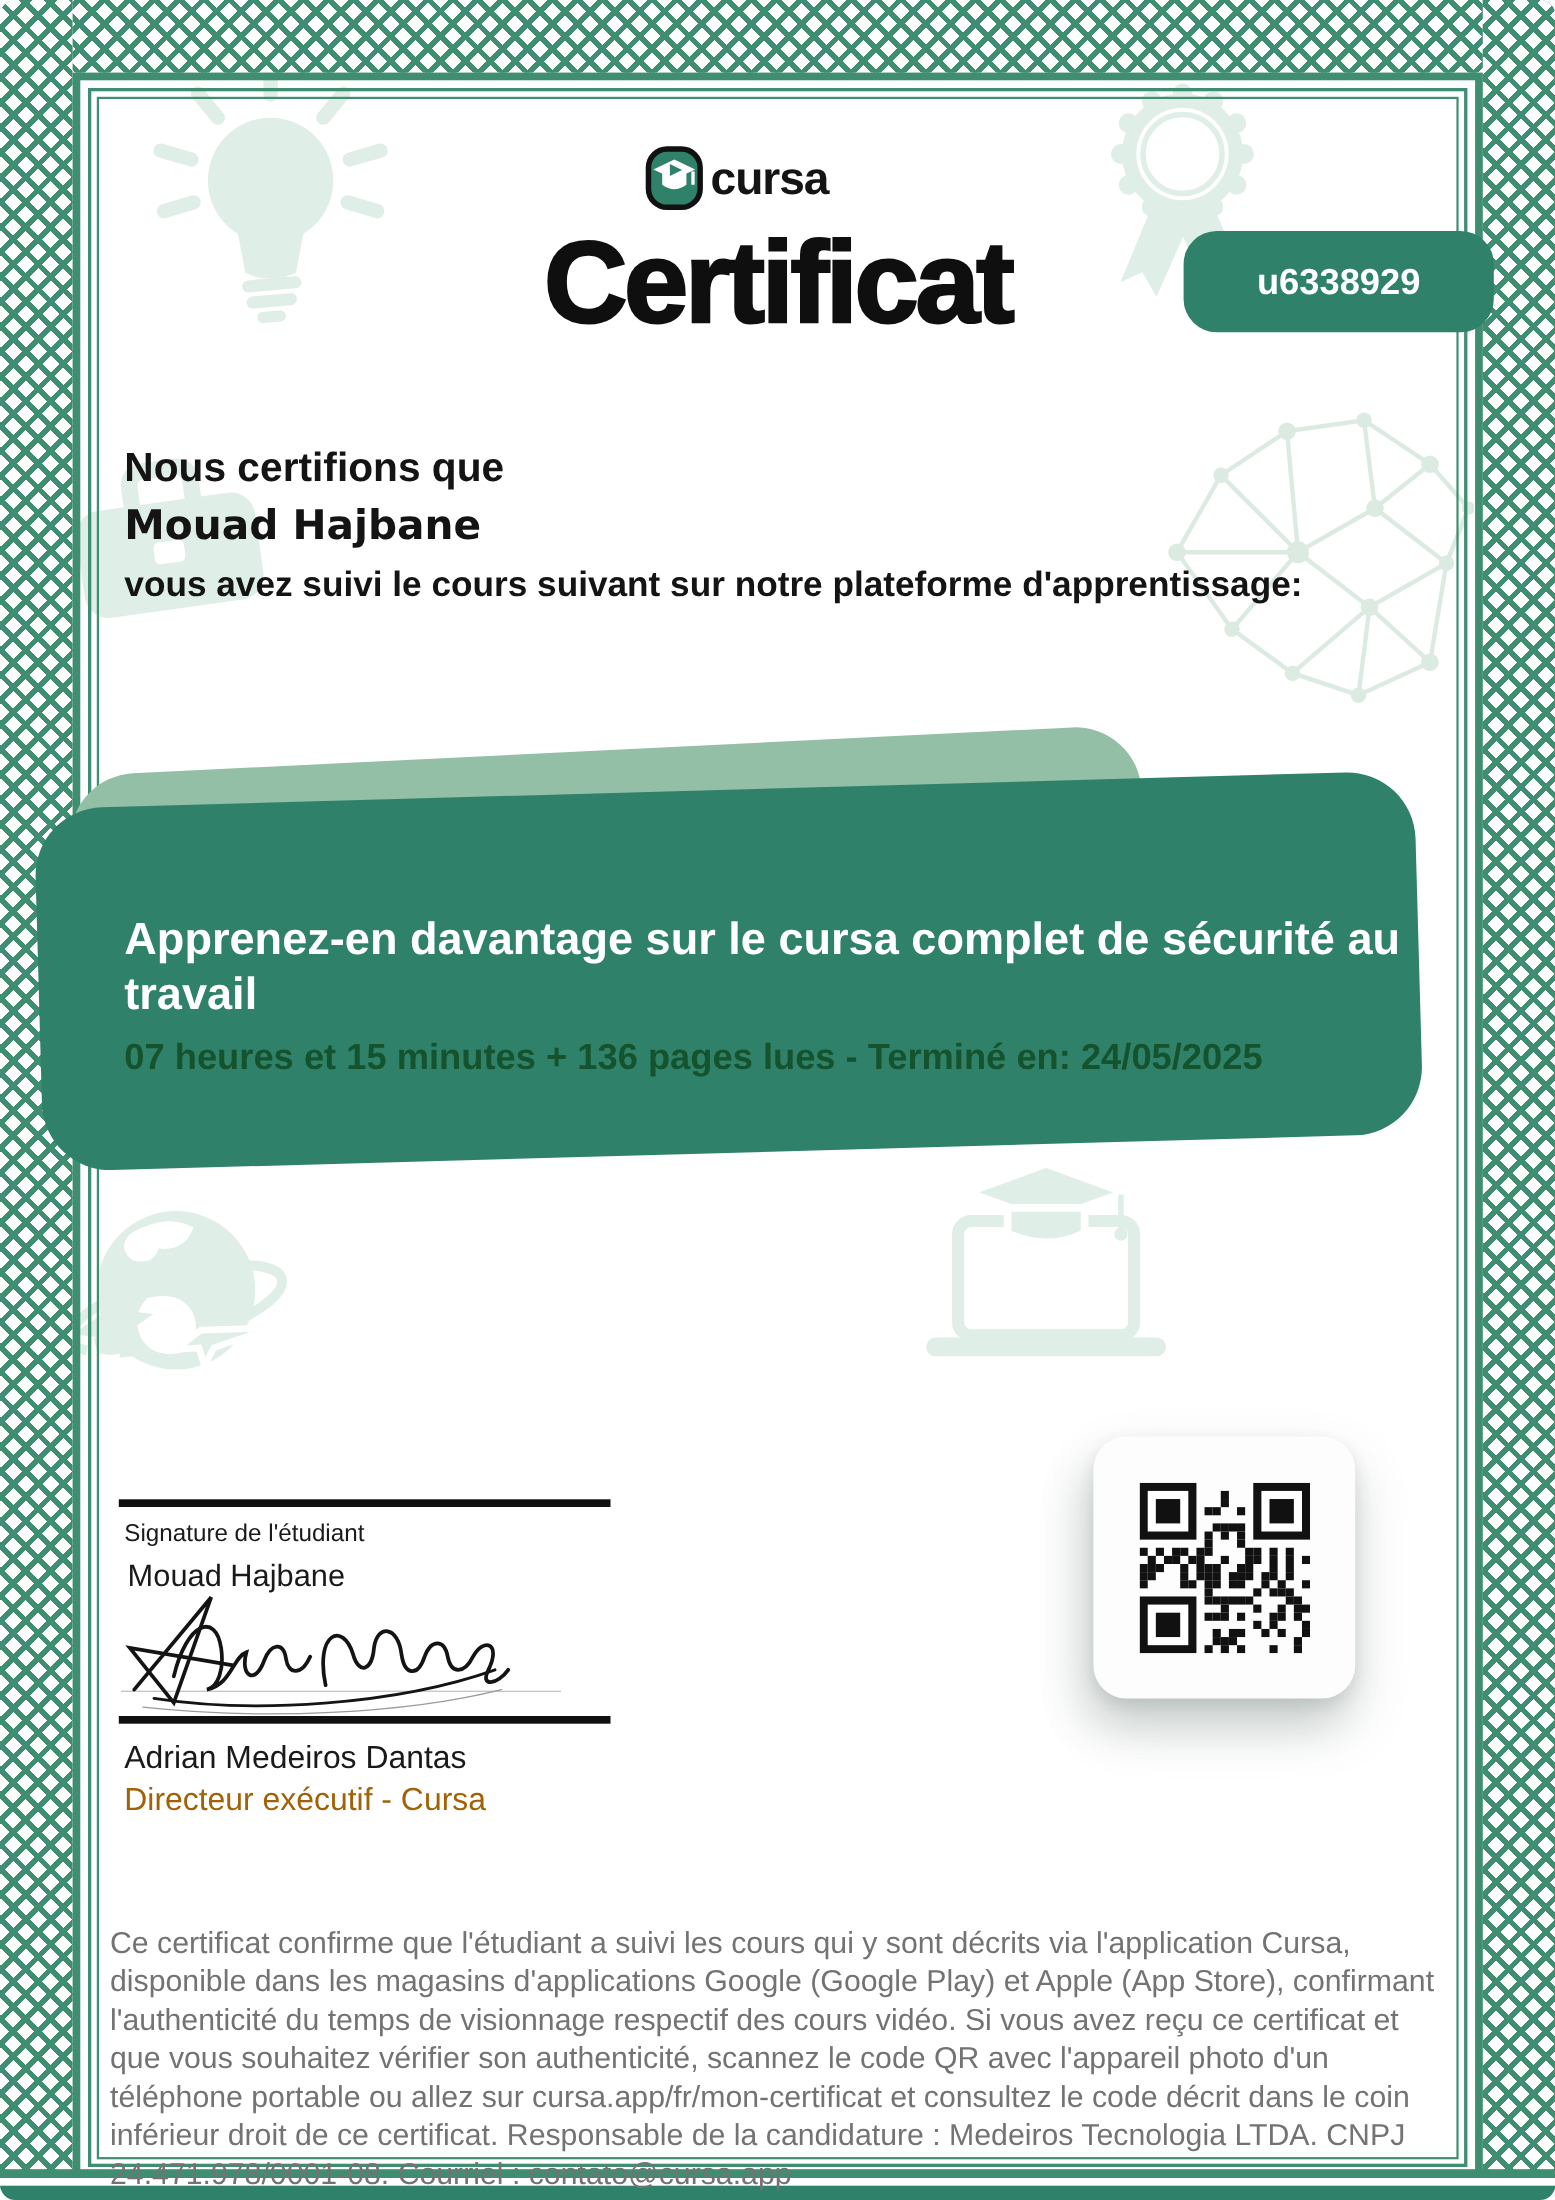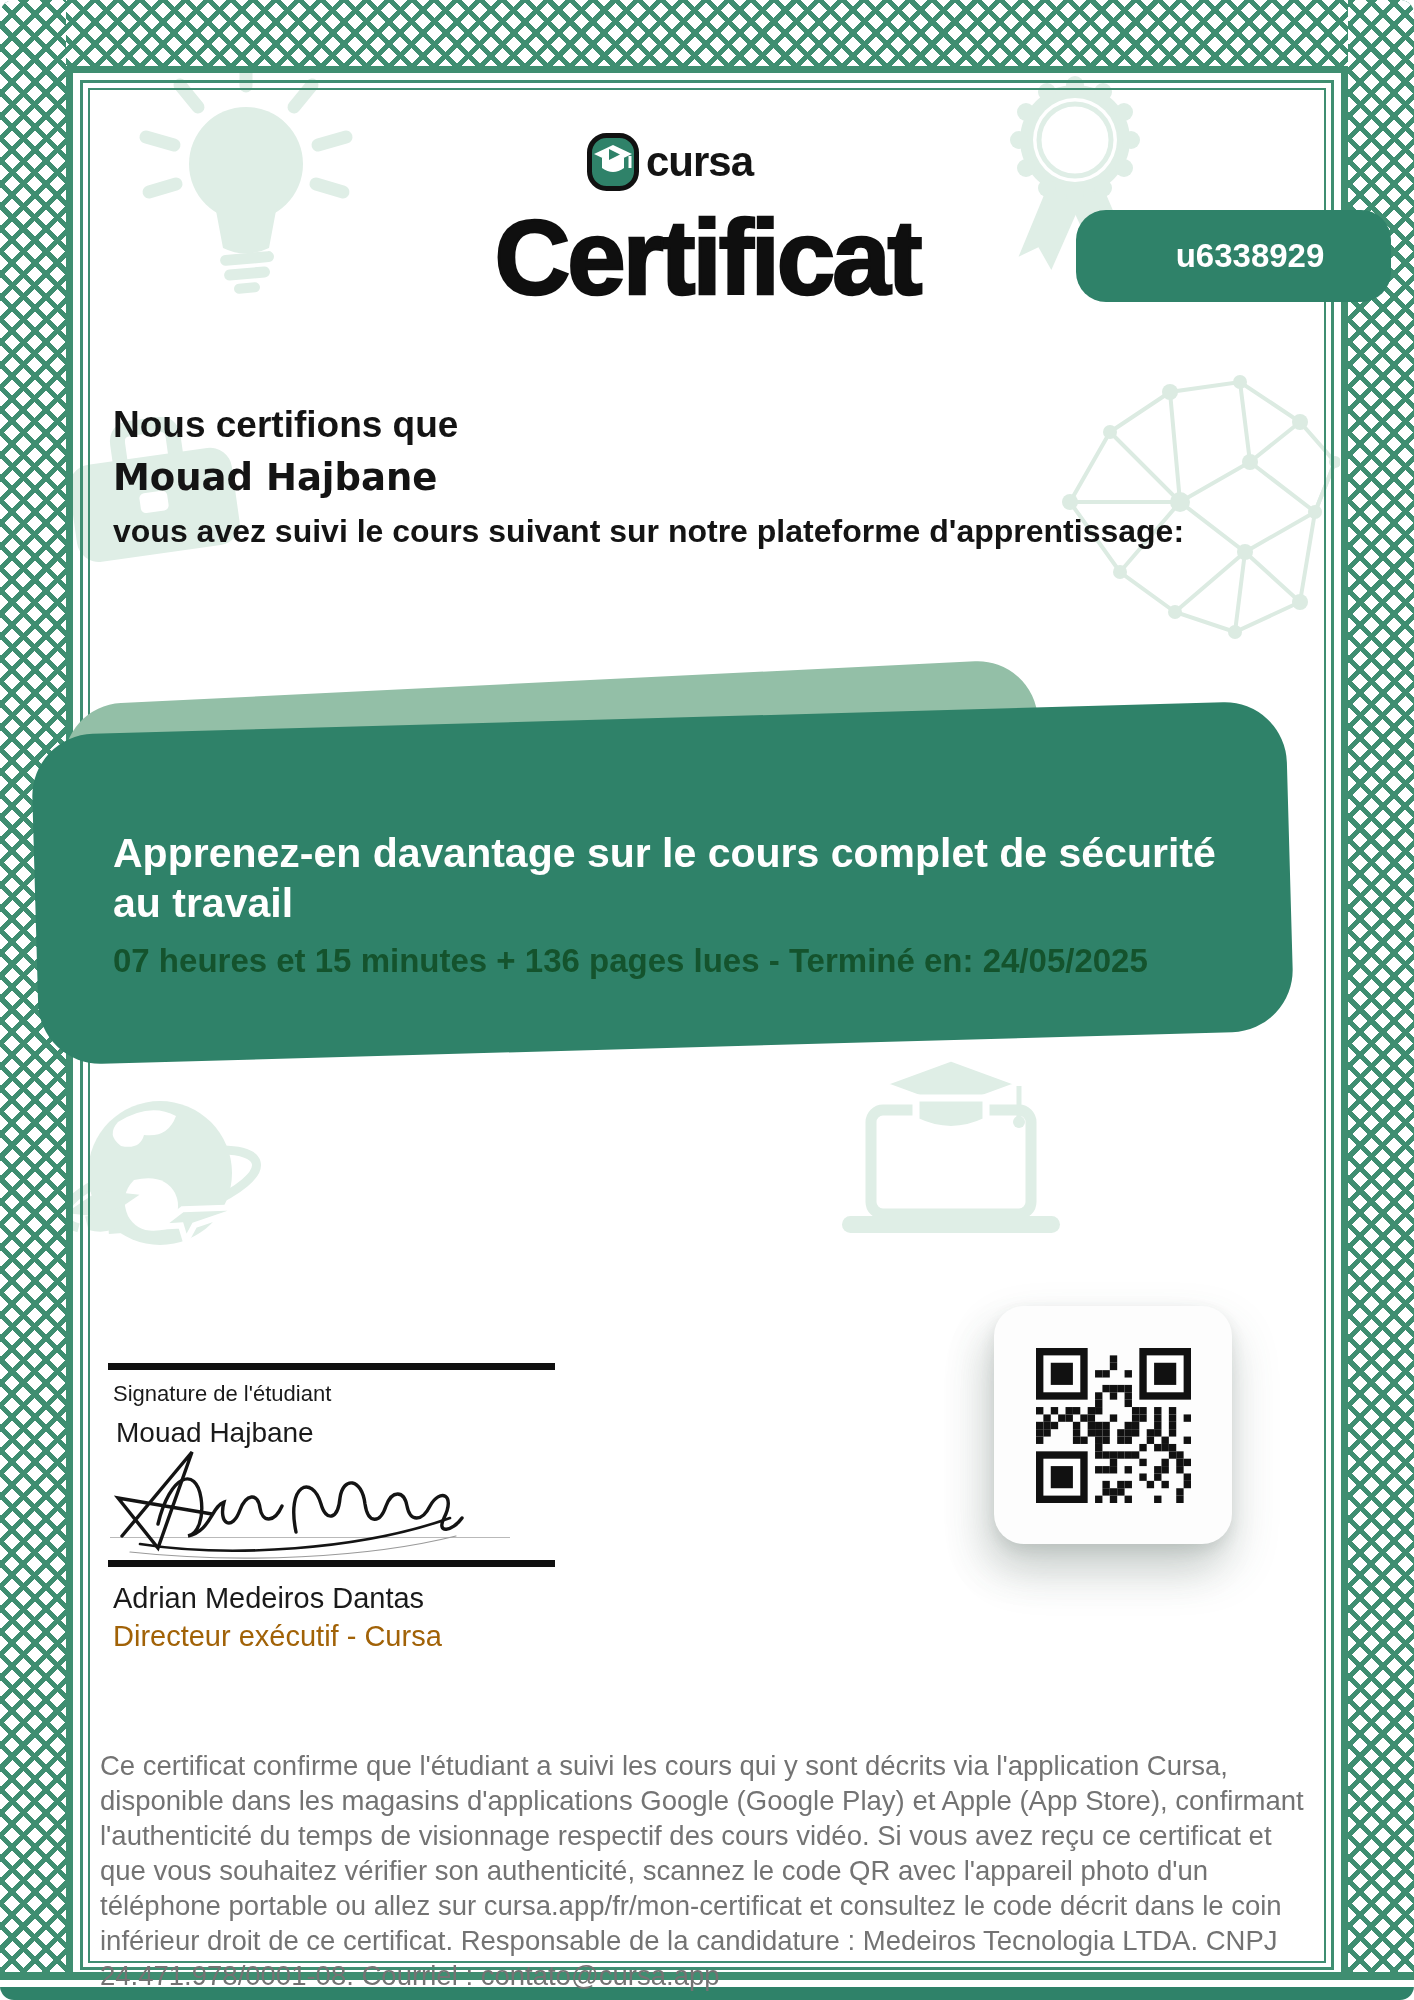--- a/index.html
+++ b/index.html
@@ -29,21 +29,21 @@
   .logo-row{position:absolute;left:586px;top:132px;display:flex;align-items:center;gap:6px;z-index:5;}
   .brand-word{font-size:42px;font-weight:700;color:#141414;letter-spacing:-1px;}
   .big-title{
     position:absolute;left:0;width:1414px;top:198px;text-align:center;z-index:5;
     font-size:105px;font-weight:700;color:#0f0f0f;letter-spacing:-3px;
     -webkit-text-stroke:2.5px #0f0f0f;
   }
   .code-badge{
     position:absolute;left:1076px;top:210px;width:282px;height:92px;z-index:6;
     background:#2f8269;border-radius:30px;display:flex;align-items:center;justify-content:center;
-    color:#fff;font-size:33px;font-weight:700;padding-left:33px;
+    color:#fff;font-size:33px;font-weight:700;
   }
   
   .intro{position:absolute;left:113px;top:404px;z-index:5;color:#141414;}
   .intro-line1{display:flex;align-items:baseline;gap:10px;font-size:37px;font-weight:700;flex-direction:column;}
   .student-name{font-family:"DejaVu Sans",sans-serif;font-weight:700;}
   .intro-line2{margin-top:14px;font-size:32px;font-weight:700;}
   
   .panel-back{
     position:absolute;left:66px;top:682px;width:975px;height:230px;z-index:4;
     background:#93bfa7;border-radius:60px;transform:rotate(-2.8deg);
@@ -218,21 +218,21 @@
   <div class="intro">
     <div class="intro-line1">
       <span>Nous certifions que</span>
       <span class="student-name">Mouad Hajbane</span>
     </div>
     <div class="intro-line2">vous avez suivi le cours suivant sur notre plateforme d'apprentissage:</div>
   </div>
 
   <div class="panel-back"></div>
   <div class="panel-main"></div>
-  <div class="course-title">Apprenez-en davantage sur le cours complet de sécurité au travail</div>
+  <div class="course-title">Apprenez-en davantage sur le cursa complet de sécurité au travail</div>
   <div class="course-details">07 heures et 15 minutes + 136 pages lues - Terminé en: 24/05/2025</div>
 
   <div class="sig-rule rule-1"></div>
   <div class="sig-label">Signature de l'étudiant</div>
   <div class="sig-student">Mouad Hajbane</div>
   <div class="sig-faint"></div>
   <svg class="sig-img" width="370" height="125" viewBox="0 0 370 125">
     <g fill="none" stroke="#141414" stroke-linecap="round">
       <path d="M22 96 L92 12 L58 108 L18 58 L112 74" stroke-width="3.4"></path>
       <path d="M58 84 C70 34 96 26 101 58 C104 78 98 94 88 96 C110 92 112 66 124 62 C118 84 132 92 140 70 C146 54 158 52 160 68 C162 82 174 84 182 66" stroke-width="3.4"></path>

